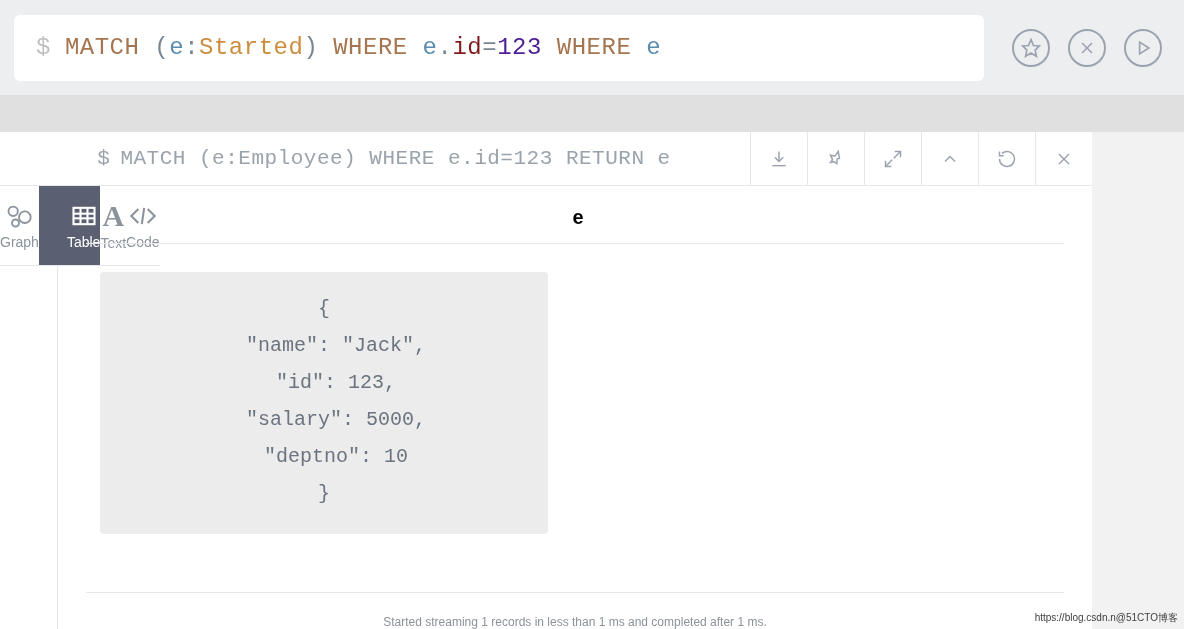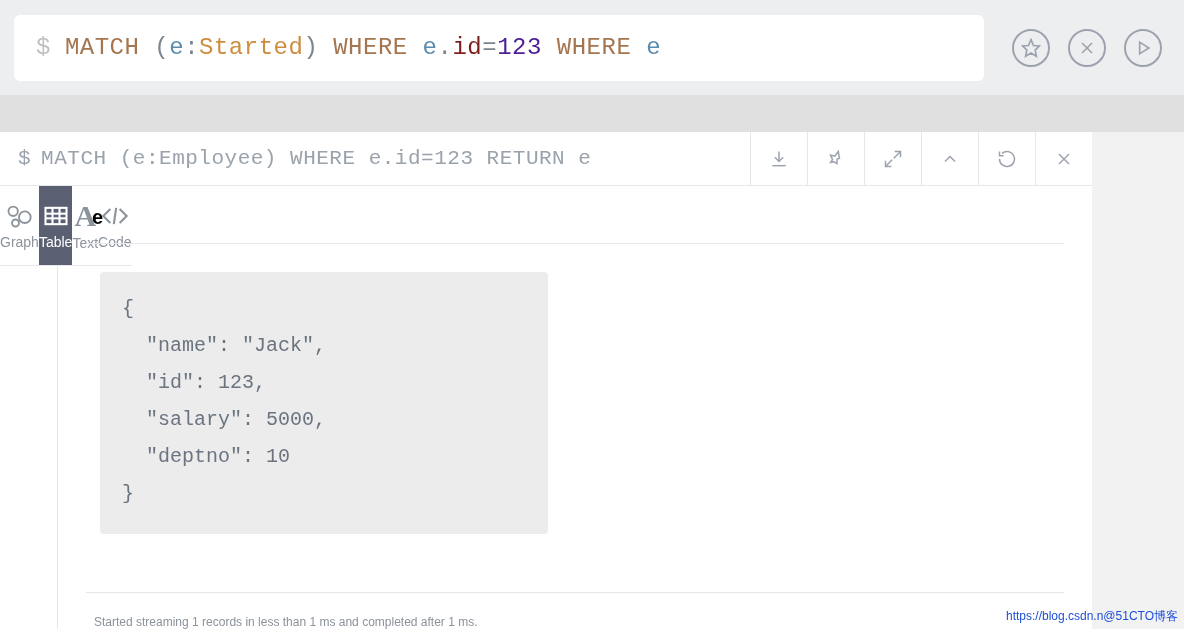--- a/index.html
+++ b/index.html
@@ -16,42 +16,42 @@
   .tok-dot     { color:#788692; }
   .tok-prop    { color:#7f1d1d; }
   .tok-eq      { color:#788692; }
   .tok-num     { color:#4c1d95; }
   .topbar-actions { display:flex; gap:18px; margin-left:28px; }
   .circ-btn { width:38px; height:38px; border:2px solid #9ca3af; border-radius:50%; display:flex; align-items:center; justify-content:center; cursor:pointer; color:#9ca3af; }
   .circ-btn svg { width:20px; height:20px; stroke:#9ca3af; fill:none; stroke-width:2; }
   
   .gap { height:37px; background:#e0e0e0; }
   
-  .frame { background:#fff; width:1092px; }
+  .frame { background:#fff; width:1092px;text-align:center; }
   .frame-header { height:54px; border-bottom:1px solid #e5e7eb; display:flex; align-items:center; }
   .frame-query { padding-left:18px; font-family:"Courier New",monospace; font-size:21px; color:#9aa3ab; flex:1; letter-spacing:0.5px;}
   .frame-query .fp { margin-right:10px; }
   .frame-tools { display:flex; height:54px; }
   .tool { width:57px; border-left:1px solid #e5e7eb; display:flex; align-items:center; justify-content:center; cursor:pointer; color:#9ca3af;}
   .tool svg { width:20px; height:20px; stroke:#9ca3af; fill:none; stroke-width:1.8; }
   
   .frame-body { display:flex; height:443px; }
   .view-rail { width:58px; border-right:1px solid #e5e7eb; display:flex; }
   .rail-item { height:80px; display:flex; flex-direction:column; align-items:center; justify-content:center; gap:4px; cursor:pointer; color:#8b939b; border-bottom:1px solid #e5e7eb;}
-  .rail-item.active { background:#5a6071; color:#fff; }
+  .rail-item.active { background:#5a6071; color:#fff;padding-left:28px; }
   .rail-item .lbl { font-size:14px; }
   .rail-item svg { width:28px; height:28px; }
   .rail-item.table-item svg { stroke:#fff; }
   .rail-item.text-item .bigA { font-family: Georgia, 'Times New Roman', serif; font-size:30px; font-weight:bold; line-height:1;}
   .result-area { flex:1; padding:16px 28px 0 28px; display:flex; flex-direction:column; }
   .col-header { font-weight:700; font-size:20px; padding:4px 0 14px 6px; border-bottom:1px solid #e5e7eb; }
   .row-zone { padding:28px 0 0 14px; flex:1; border-bottom:1px solid #e5e7eb;}
   .json-card { background:#ebeceb; border-radius:4px; padding:18px 22px 22px 22px; width:448px; font-family:"Courier New",monospace; font-size:20px; color:#6b7480; white-space:pre; line-height:1.85;}
   .status-line { padding:22px 8px 0 8px; font-size:12px; color:#8b929a; }
-  .watermark { position:absolute; right:6px; bottom:4px; font-size:12px; color:#1d4ed8; }
+  .watermark { position:absolute; right:6px; bottom:4px; font-size:10px; color:#404040; }
 </style>
 </head>
 <body>
 
 <div class="topbar">
   <div class="editor-box">
     <span class="prompt">$</span>
     <span>
       <span class="tok-keyword">MATCH</span>
       <span> </span>

